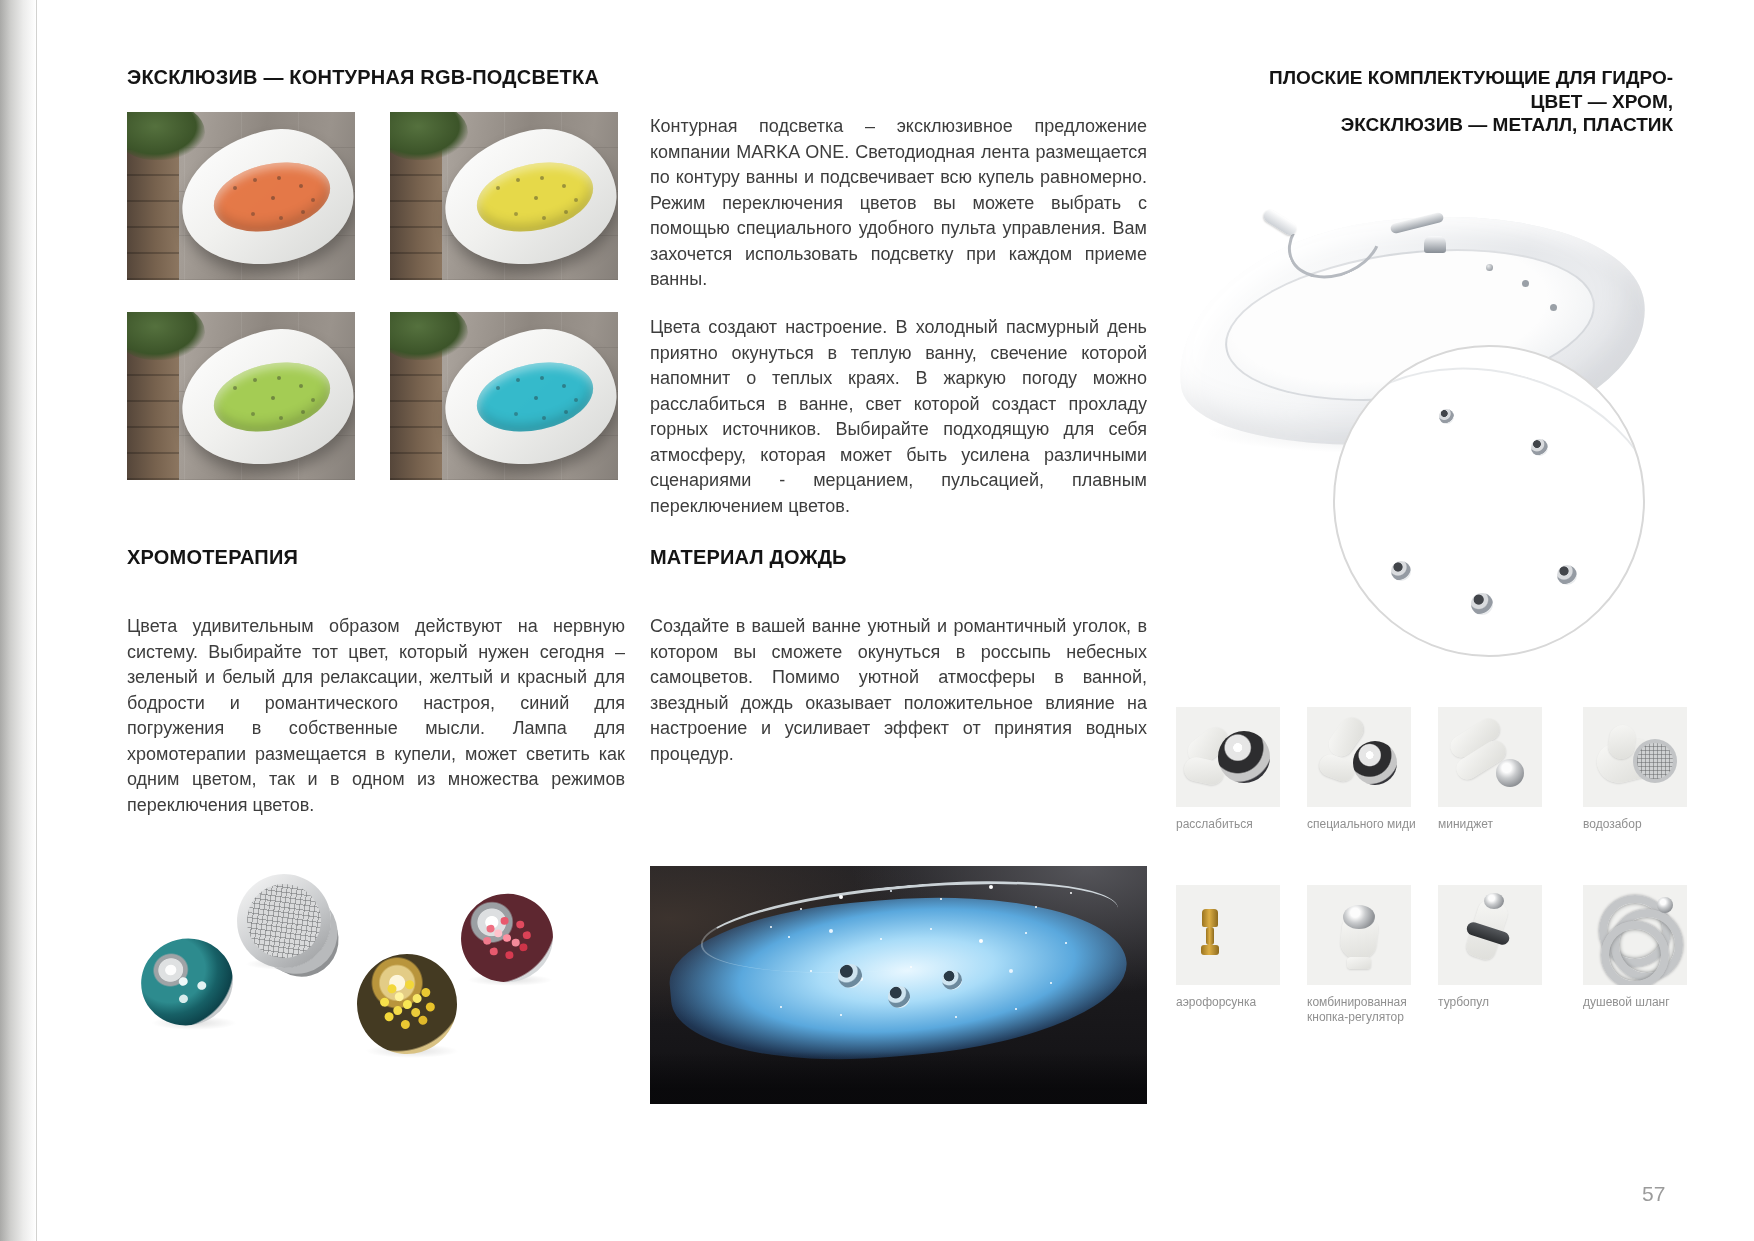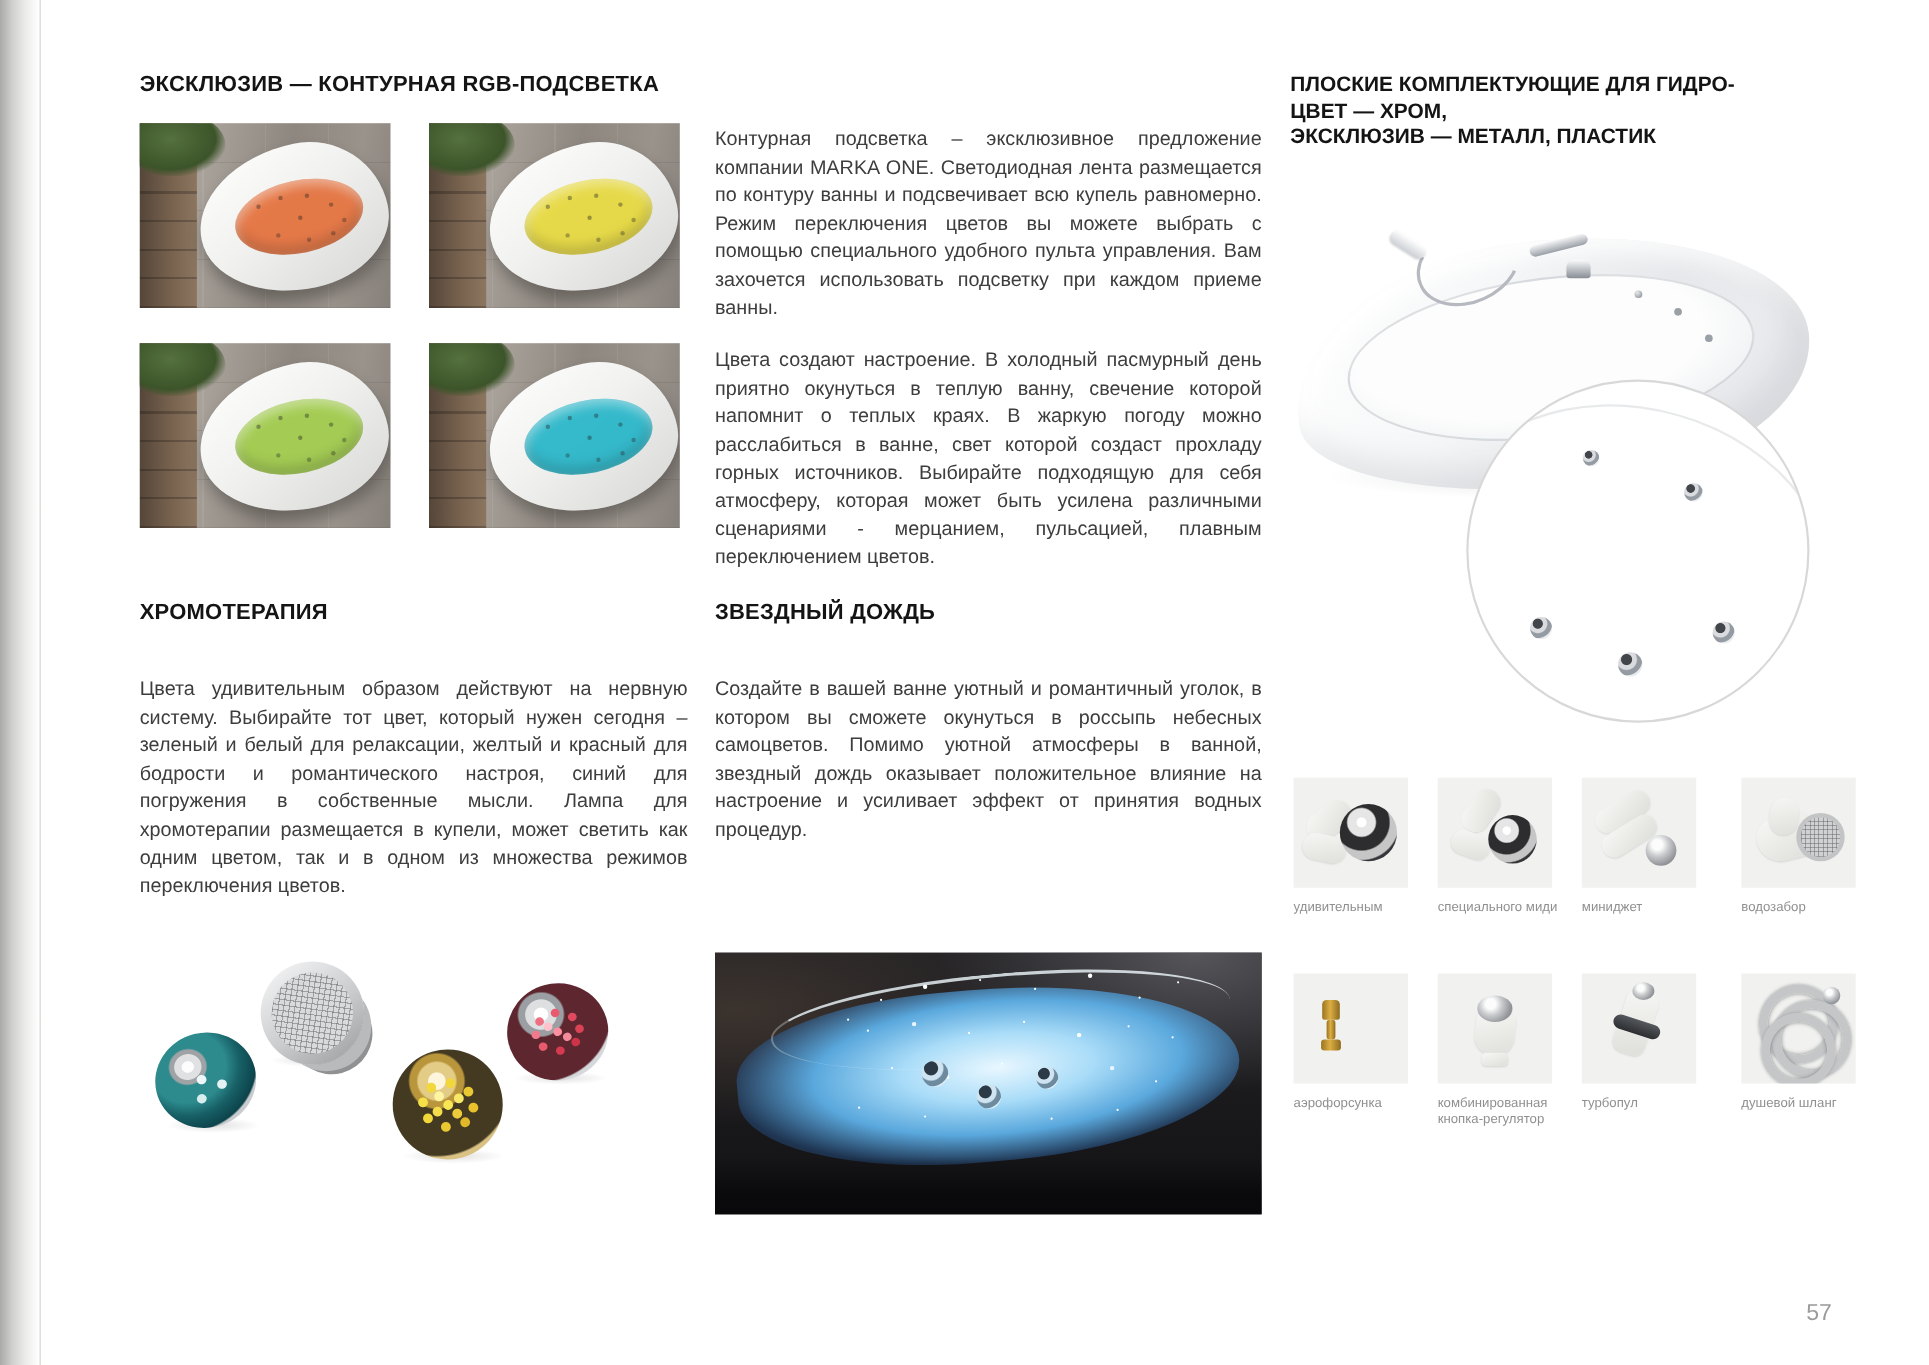--- a/index.html
+++ b/index.html
@@ -5,21 +5,21 @@
   html,body{margin:0;padding:0;background:#fff;}
   .page{position:relative;width:1754px;height:1241px;background:#fff;overflow:hidden;
         font-family:"Liberation Sans","DejaVu Sans",sans-serif;color:#3f3f3f;}
   
   .spine{position:absolute;left:0;top:0;width:36px;height:100%;
          background:linear-gradient(90deg,#a9a9a7 0%,#cfcfcd 30%,#ececeb 65%,#fff 100%);
          border-right:1px solid #d2d2d0;}
   h1,h2{margin:0;font-weight:bold;color:#141414;}
   .sec-title{position:absolute;font-size:20px;letter-spacing:.2px;}
   .par{position:absolute;font-size:18px;line-height:25.5px;text-align:justify;color:#3d3d3d;}
-  .r-head{position:absolute;left:1173px;top:66px;width:500px;}
+  .r-head{position:absolute;left:1173px;top:66px;width:500px;text-align:right;}
   .r-line{font-size:19px;font-weight:bold;line-height:23.5px;color:#141414;}
 
   
   .tub-grid{position:absolute;left:127px;top:112px;width:498px;height:368px;}
   .tub-card{position:absolute;width:228px;height:168px;overflow:hidden;
     background:linear-gradient(100deg,#98918a 0%,#a9a29b 25%,#8e8780 55%,#9a938c 80%,#86807a 100%);}
   .tub-card .tiles{position:absolute;inset:0;
     background-image:repeating-linear-gradient(90deg,rgba(255,255,255,.07) 0 1px,transparent 1px 57px),
                      repeating-linear-gradient(0deg,rgba(60,55,50,.12) 0 1px,transparent 1px 44px);}
   .tub-card .floor{position:absolute;left:0;top:0;width:52px;height:100%;
@@ -221,21 +221,21 @@
       <div class="dots"></div>
     </div>
     <div class="lamp lamp-red">
       <div class="dots"></div>
     </div>
   </div>
 
   <p class="par" style="left:650px;top:96px;width:497px;">Контурная подсветка – эксклюзивное предложение компании MARKA ONE. Светодиодная лента размещается по контуру ванны и подсвечивает всю купель равномерно. Режим переключения цветов вы можете выбрать с помощью специального удобного пульта управления. Вам захочется использовать подсветку при каждом приеме ванны.</p>
   <p class="par" style="left:650px;top:297px;width:497px;">Цвета создают настроение. В холодный пасмурный день приятно окунуться в теплую ванну, свечение которой напомнит о теплых краях. В жаркую погоду можно расслабиться в ванне, свет которой создаст прохладу горных источников. Выбирайте подходящую для себя атмосферу, которая может быть усилена различными сценариями - мерцанием, пульсацией, плавным переключением цветов.</p>
 
-  <h2 class="sec-title" style="left:650px;top:546px;">ЗВЕЗДНЫЙ ДОЖДЬ</h2>
+  <h2 class="sec-title" style="left:650px;top:546px;">МАТЕРИАЛ ДОЖДЬ</h2>
   <p class="par" style="left:650px;top:596px;width:497px;">Создайте в вашей ванне уютный и романтичный уголок, в котором вы сможете окунуться в россыпь небесных самоцветов. Помимо уютной атмосферы в ванной, звездный дождь оказывает положительное влияние на настроение и усиливает эффект от принятия водных процедур.</p>
 
   <div class="star-photo">
     <div class="sp-tub"></div>
     <div class="sp-rim"></div>
     <div class="sp-stars"></div>
     <div class="sp-jet spj1"></div>
     <div class="sp-jet spj2"></div>
     <div class="sp-jet spj3"></div>
     <div class="sp-floor"></div>
@@ -267,21 +267,21 @@
   </div>
 
   <div class="components">
 
     <div class="comp-cell cc-r1 cc-c1">
       <div class="thumb">
         <div class="pp tube" style="left:10px;top:26px;width:44px;height:26px;transform:rotate(-38deg);"></div>
         <div class="pp tube" style="left:8px;top:52px;width:40px;height:24px;transform:rotate(12deg);"></div>
         <div class="pp jetface" style="left:42px;top:24px;width:52px;height:52px;"></div>
       </div>
-      <div class="comp-label">удивительным</div>
+      <div class="comp-label">расслабиться</div>
     </div>
 
     <div class="comp-cell cc-r1 cc-c2">
       <div class="thumb">
         <div class="pp tube" style="left:18px;top:18px;width:42px;height:24px;transform:rotate(-55deg);"></div>
         <div class="pp tube" style="left:12px;top:50px;width:36px;height:22px;transform:rotate(20deg);"></div>
         <div class="pp jetface" style="left:46px;top:34px;width:44px;height:44px;"></div>
       </div>
       <div class="comp-label">специального миди</div>
     </div>

